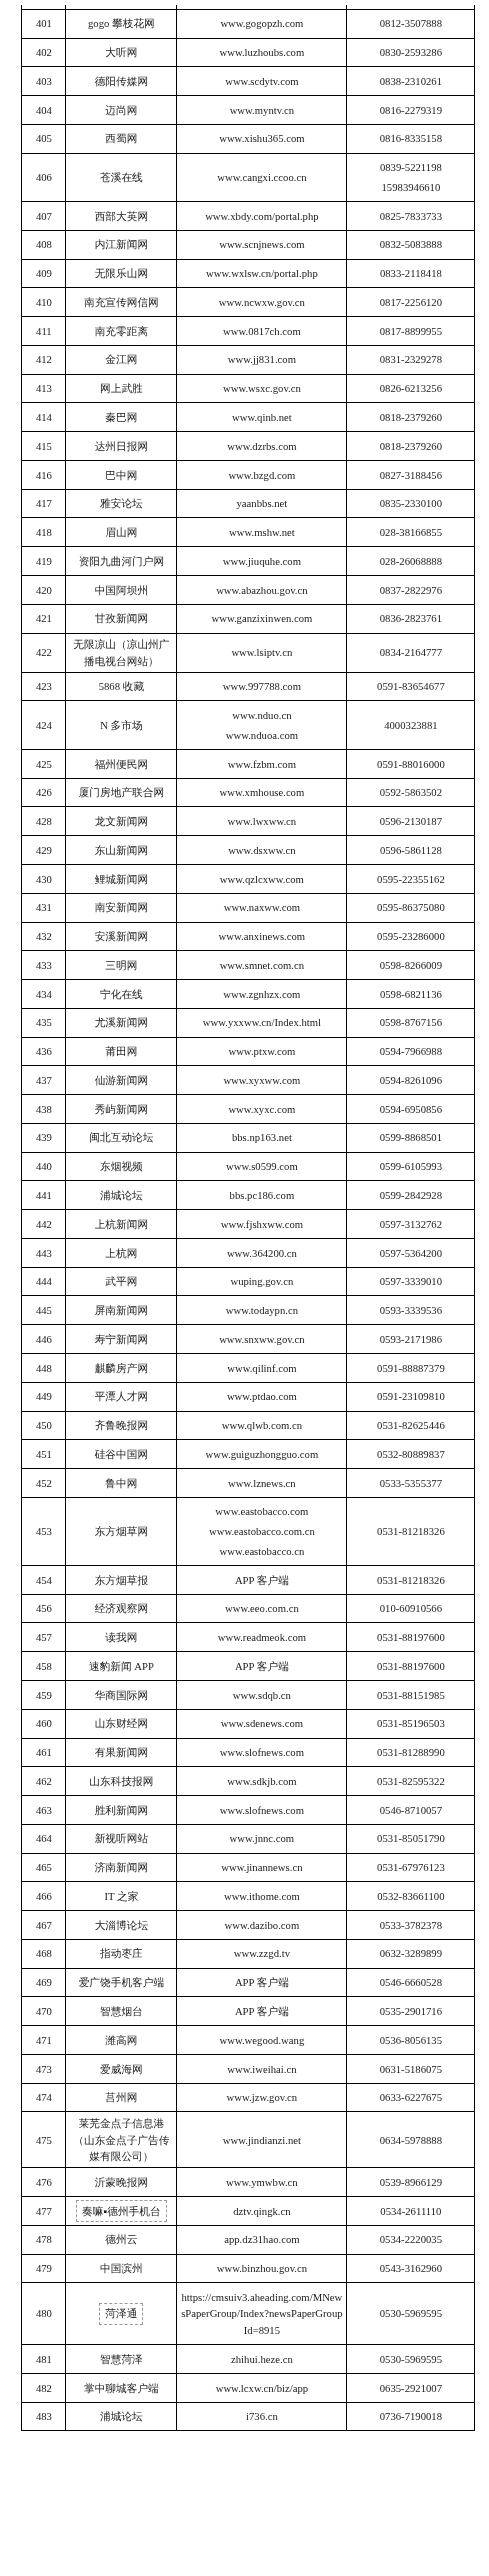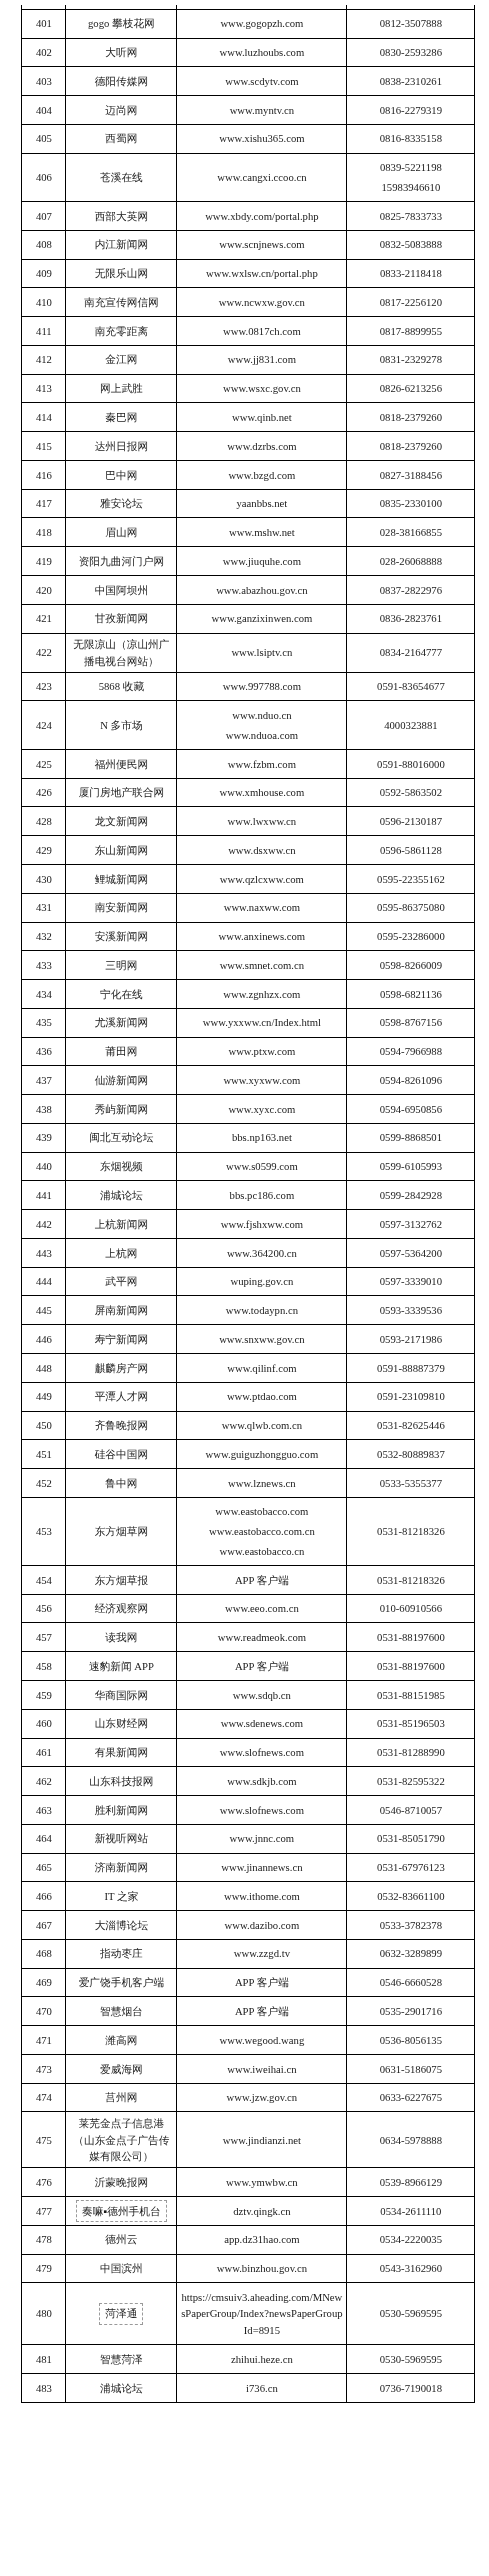--- a/index.html
+++ b/index.html
@@ -821,20 +821,30 @@
           <td class="c-num">481</td>
           <td class="c-name">智慧菏泽</td>
           <td class="c-url">
             <div class="line">zhihui.heze.cn</div>
           </td>
           <td class="c-phone">
             <div class="line">0530-5969595</div>
           </td>
         </tr>
         <tr class="row">
+          <td class="c-num">482</td>
+          <td class="c-name">掌中聊城客户端</td>
+          <td class="c-url">
+            <div class="line">www.lcxw.cn/biz/app</div>
+          </td>
+          <td class="c-phone">
+            <div class="line">0635-2921007</div>
+          </td>
+        </tr>
+        <tr class="row">
           <td class="c-num">483</td>
           <td class="c-name">浦城论坛</td>
           <td class="c-url">
             <div class="line">i736.cn</div>
           </td>
           <td class="c-phone">
             <div class="line">0736-7190018</div>
           </td>
         </tr>
       </tbody>

